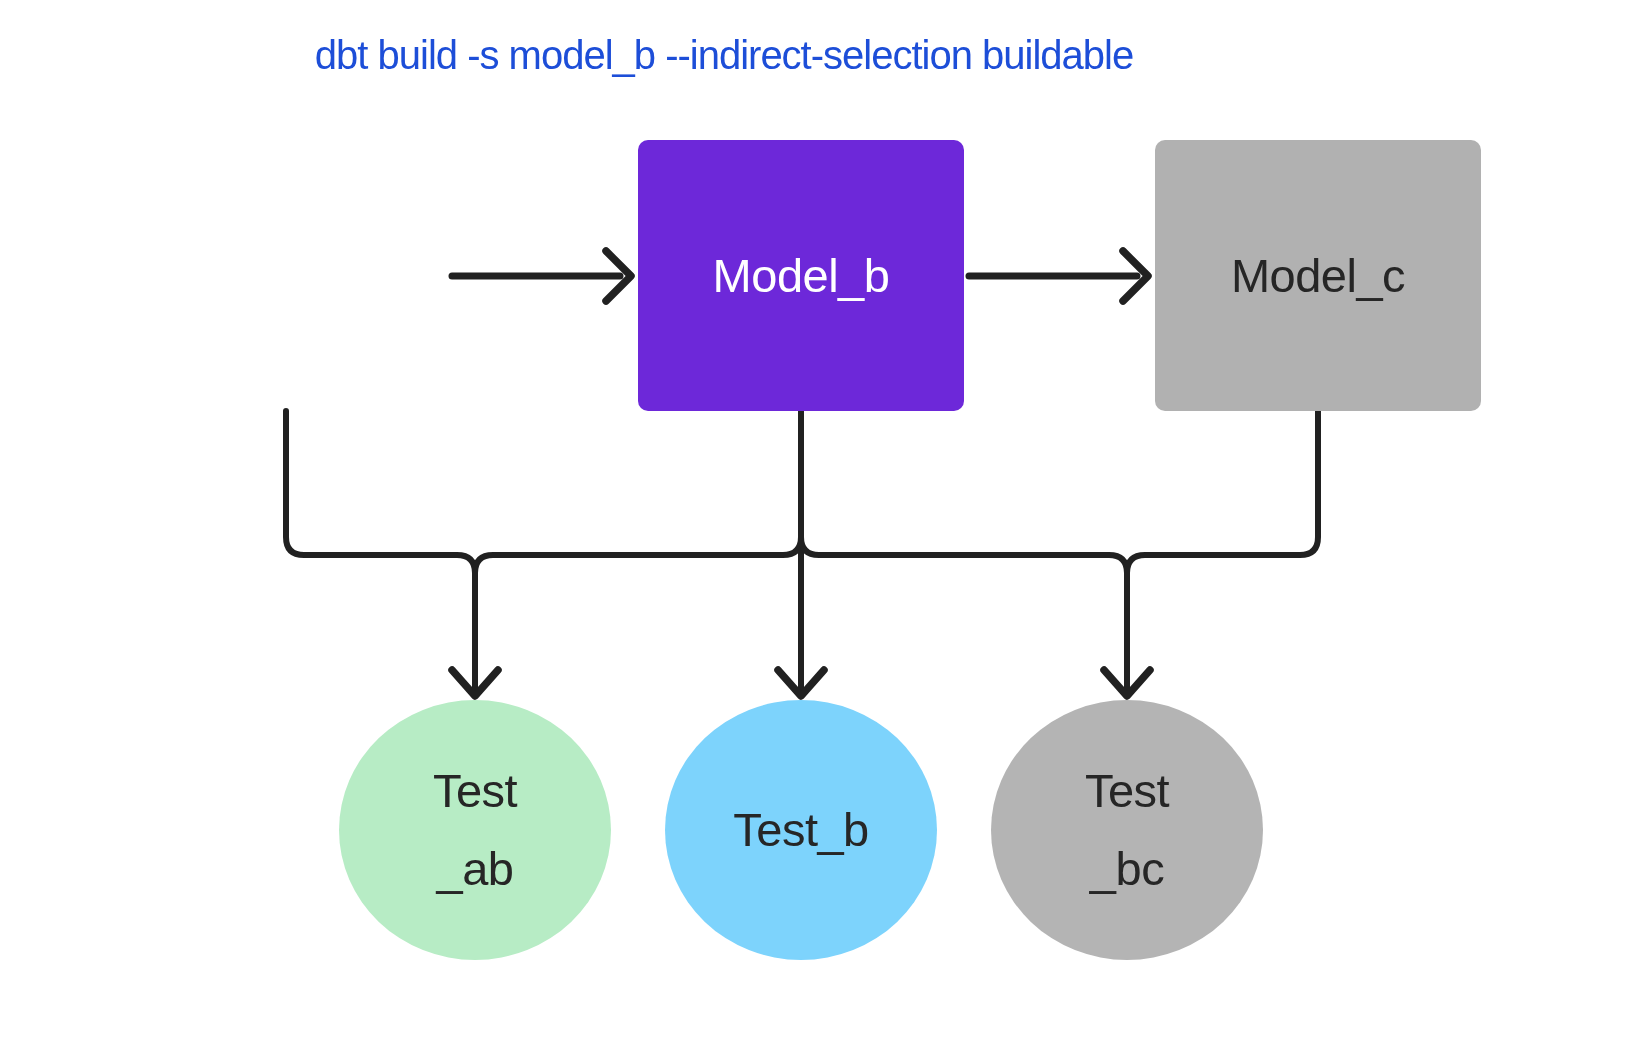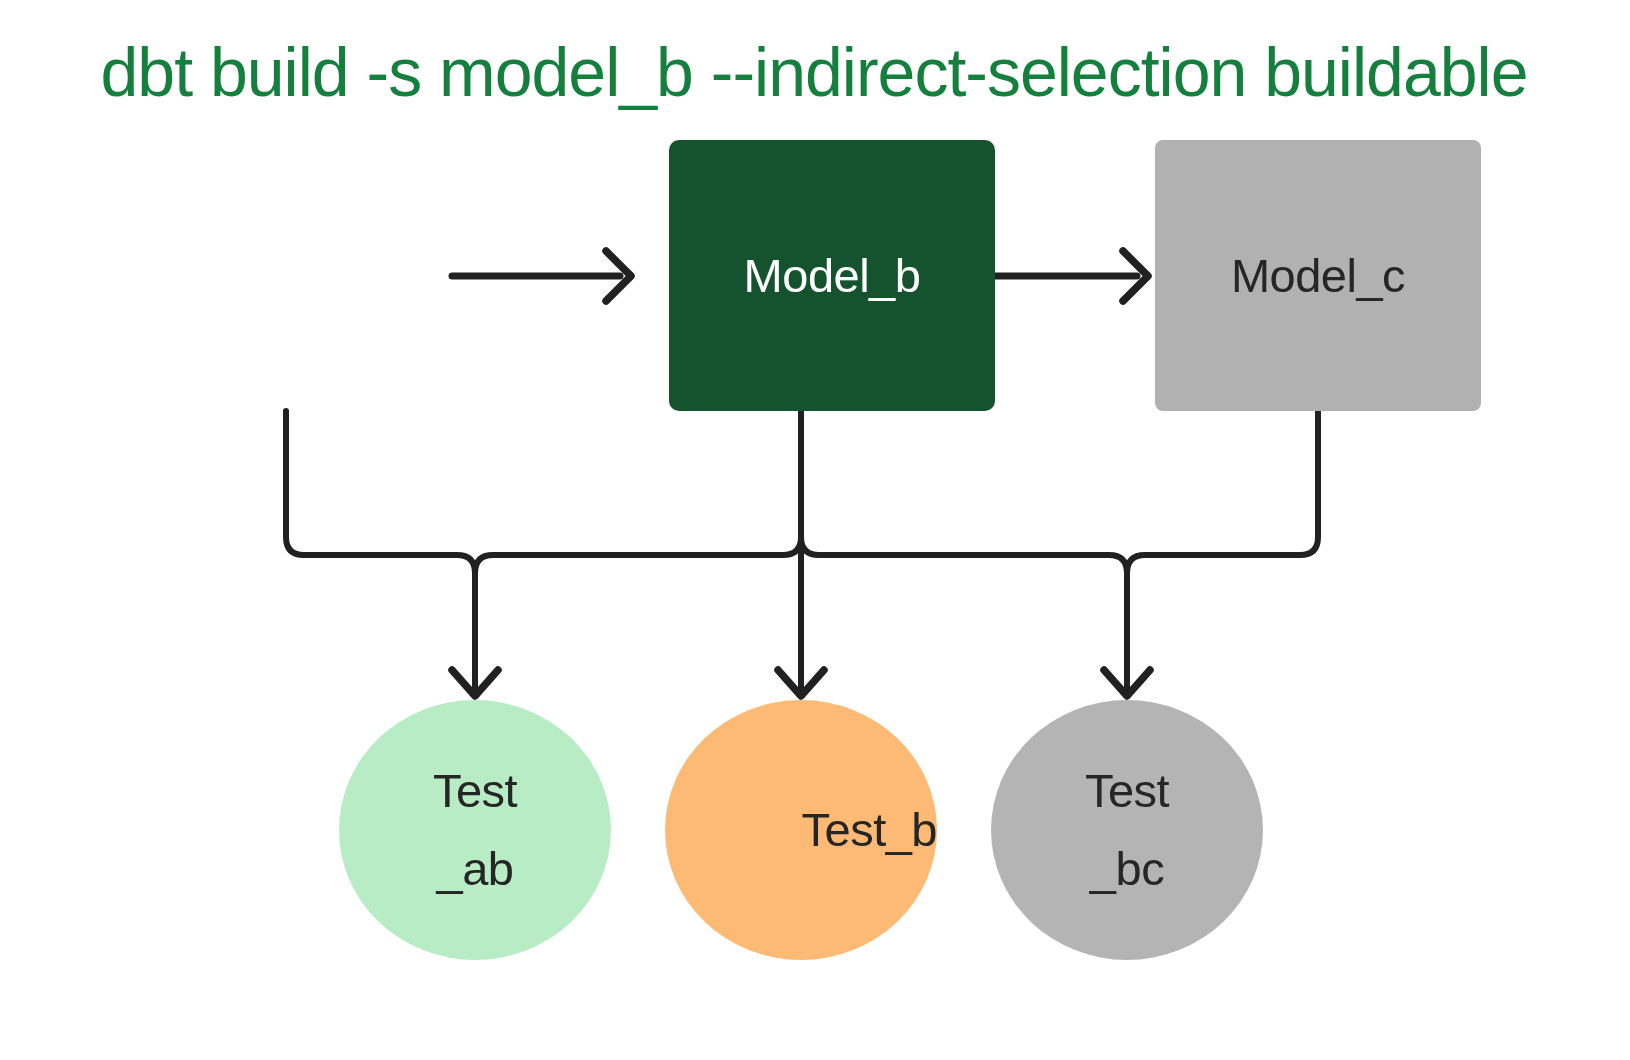--- a/index.html
+++ b/index.html
@@ -12,28 +12,28 @@
     font-family: "Liberation Sans", sans-serif;
   }
   .stage {
     position: relative;
     width: 1630px;
     height: 1060px;
     background: #ffffff;
   }
   .title {
     position: absolute;
-    left: 814px;
+    left: 724px;
     top: 33px;
     transform: translateX(-50%);
     white-space: nowrap;
-    font-size: 68px;
+    font-size: 40px;
     font-weight: 500;
     letter-spacing: -1px;
-    color: #15803d;
+    color: #1d4ed8;
   }
   .edges {
     position: absolute;
     left: 0;
     top: 0;
     width: 1630px;
     height: 1060px;
   }
   .edges path {
     fill: none;
@@ -50,48 +50,48 @@
     height: 271px;
     border-radius: 10px;
     display: flex;
     align-items: center;
     justify-content: center;
     font-size: 47px;
     letter-spacing: -0.5px;
     color: #262626;
   }
   .node-box.fill-gray { background: #b1b1b1; }
-  .node-box.fill-blue { background: #14532d; color: #ffffff; margin-left: 31px; }
+  .node-box.fill-blue { background: #6d28d9; color: #ffffff; }
   .node-circle {
     position: absolute;
     width: 272px;
     height: 260px;
     border-radius: 50%;
     display: flex;
     flex-direction: column;
     align-items: center;
     justify-content: center;
     font-size: 47px;
     letter-spacing: -0.5px;
     color: #262626;
     text-align: center;
   }
   .node-circle span {
     display: block;
     line-height: 78px;
   }
   .node-circle span:empty { display: none; }
   .node-circle.fill-green  { background: #b7ecc5; }
-  .node-circle.fill-yellow { background: #fdba74; align-items: flex-end; }
+  .node-circle.fill-yellow { background: #7dd3fc; }
   .node-circle.fill-gray   { background: #b4b4b4; }
 
   
   #model-a { left: 122px;  top: 140px; }
   #model-b { left: 638px;  top: 140px; }
-  #model-c { left: 1155px; top: 140px; border-radius: 8px; }
+  #model-c { left: 1155px; top: 140px; }
   #test-ab { left: 339px; top: 700px; }
   #test-b  { left: 665px; top: 700px; }
   #test-bc { left: 991px; top: 700px; }
 </style>
 </head>
 <body>
 
 <div class="stage">
 
   <div class="title">dbt build -s model_b --indirect-selection buildable</div>

